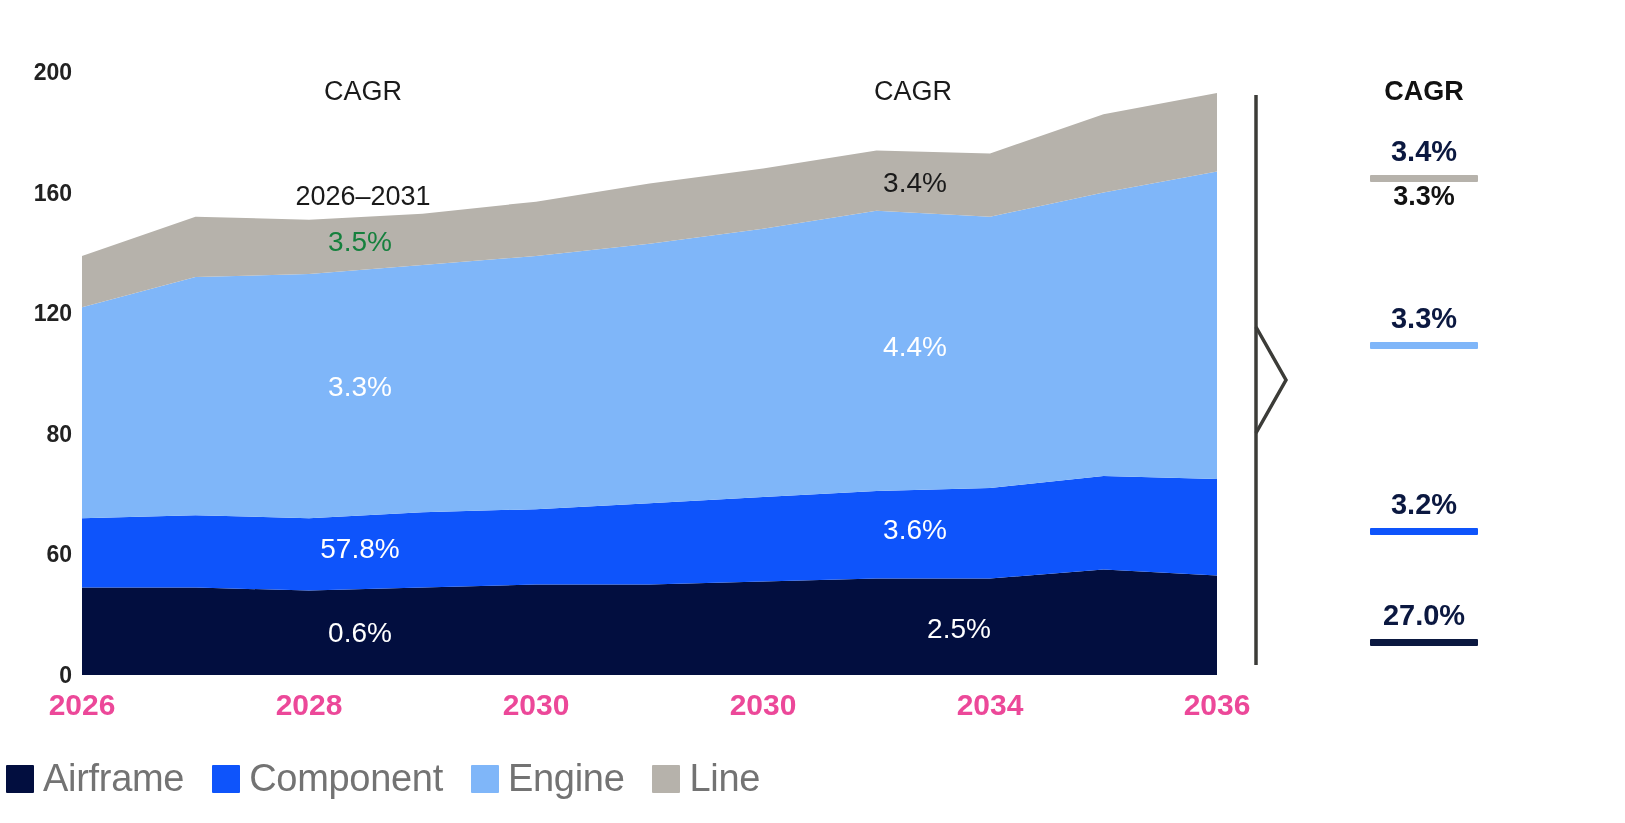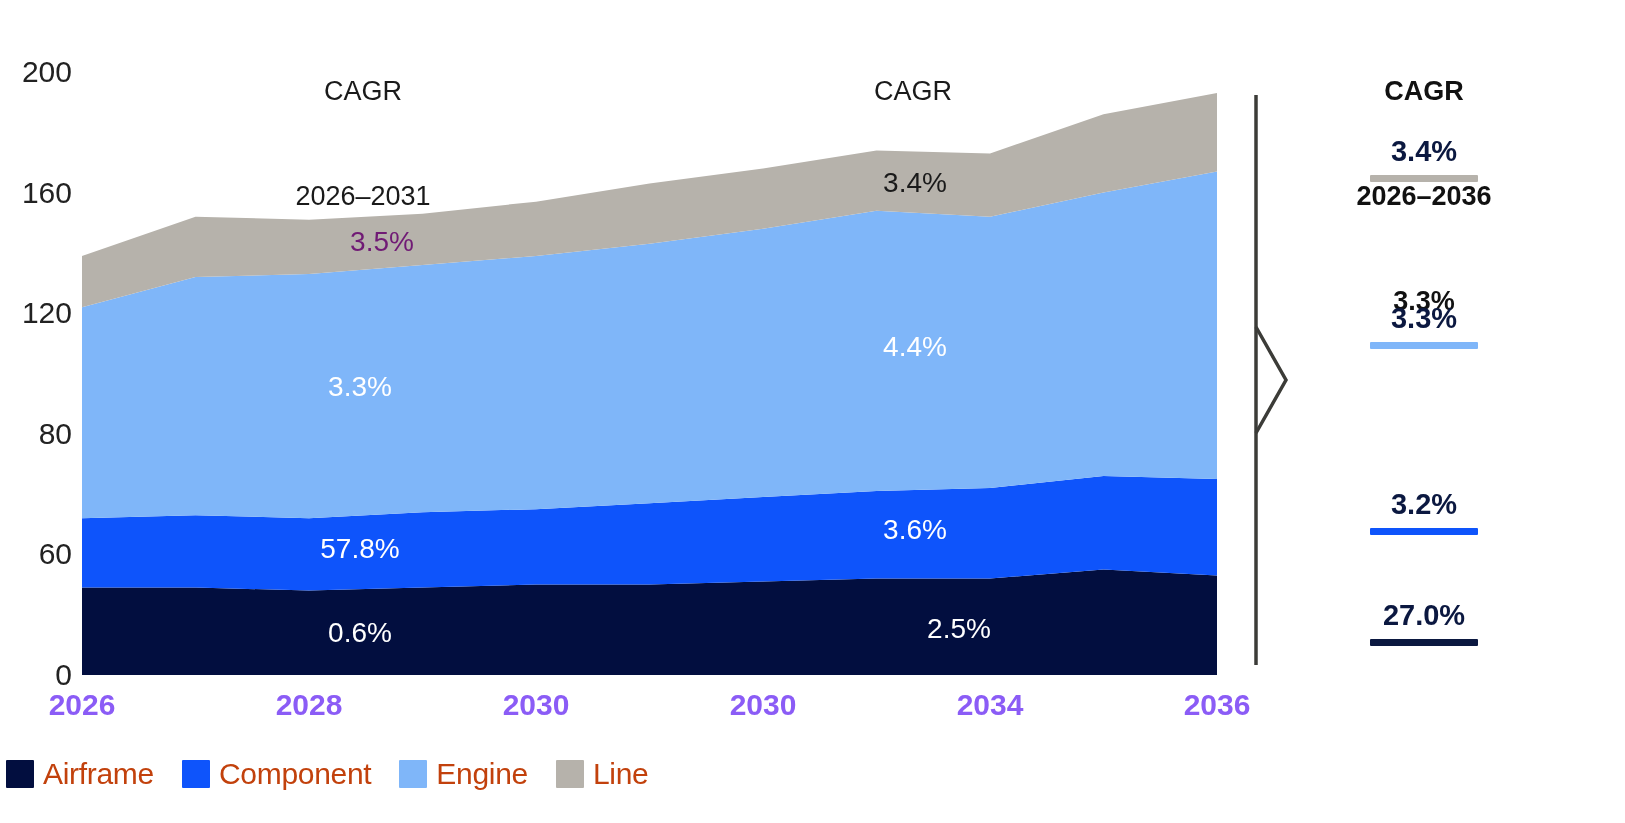--- a/index.html
+++ b/index.html
@@ -2,33 +2,33 @@
 <html><head>
 <meta charset="utf-8">
 <style>
   html,body{margin:0;padding:0;background:#ffffff;}
   body{width:1625px;height:823px;font-family:"Liberation Sans",sans-serif;overflow:hidden;}
   #root{position:relative;width:1394px;height:823px;background:#fff;}
 
   .hdr{position:absolute;text-align:center;color:#1a1a1a;font-size:27px;line-height:35px;white-space:pre;}
   .hdr-bold{font-weight:bold;color:#111;}
 
-  .ylab{position:absolute;right:0;text-align:right;font-size:30px;font-weight:normal;color:#222;
+  .ylab{position:absolute;right:0;text-align:right;font-size:23px;font-weight:bold;color:#222;
         transform:translateY(-50%);}
   .ylab-wrap{position:absolute;left:0;top:0;width:72px;height:823px;}
 
-  .xlab{position:absolute;text-align:left;font-size:30px;font-weight:bold;color:#8b5cf6;
+  .xlab{position:absolute;text-align:left;font-size:30px;font-weight:bold;color:#ec4899;
         transform:translateX(-50%);top:688px;white-space:nowrap;}
 
   .inlabel{position:absolute;font-size:28px;transform:translate(-50%,-50%);white-space:nowrap;}
 
   .legend{position:absolute;left:6px;top:757px;display:flex;align-items:center;gap:0px;}
   .lg-item{display:flex;align-items:center;margin-right:28px;}
   .lg-sw{width:28px;height:28px;display:inline-block;margin-right:9px;border-radius:1px;}
-  .lg-tx{font-size:30px;color:#c2410c;letter-spacing:-0.3px;}
+  .lg-tx{font-size:38px;color:#737373;letter-spacing:-0.3px;}
 
   .rp-val{position:absolute;font-size:29px;font-weight:bold;color:#0b1840;text-align:center;
           transform:translateX(-50%);white-space:nowrap;}
   .rp-rule{position:absolute;height:7px;transform:translateX(-50%);border-radius:1px;}
 
   svg{display:block;}
   .bracket{position:absolute;left:1252px;top:95px;}
 </style>
 </head>
 <body>
@@ -40,21 +40,20 @@
     <div>2026–2031</div>
     <div>2.8%</div>
   </div>
   <div class="hdr" id="hdr1" style="left: 713px; top: 4px; width: 400px;">
     <div>CAGR</div>
     <div>2031–2036</div>
     <div>3.8%</div>
   </div>
   <div class="hdr hdr-bold" id="hdr2" style="left: 1224px; top: 4px; width: 400px;">
     <div>CAGR</div>
-    <div>2026–2036</div>
     <div>3.3%</div>
   </div>
 
   <div class="ylab-wrap" id="yaxis">
       <div class="ylab" style="top: 675px;">0</div>
       <div class="ylab" style="top: 554.4px;">60</div>
       <div class="ylab" style="top: 433.8px;">80</div>
       <div class="ylab" style="top: 313.2px;">120</div>
       <div class="ylab" style="top: 192.6px;">160</div>
       <div class="ylab" style="top: 72px;">200</div>
@@ -70,21 +69,21 @@
     </div>
 
   <svg id="plot" style="position:absolute;left:0;top:0;" width="1625" height="823">
       <path d="M 82 587.565 L 195.5 587.565 L 309 590.58 L 422.5 587.565 L 536 584.55 L 649.5 584.55 L 763 581.535 L 876.5 578.52 L 990 578.52 L 1103.5 569.475 L 1217 575.505 L 1217 675 L 1103.5 675 L 990 675 L 876.5 675 L 763 675 L 649.5 675 L 536 675 L 422.5 675 L 309 675 L 195.5 675 L 82 675 Z" fill="#020e3f"></path>
       <path d="M 82 518.22 L 195.5 515.2049999999999 L 309 518.22 L 422.5 512.19 L 536 509.17499999999995 L 649.5 503.145 L 763 497.115 L 876.5 491.08500000000004 L 990 488.07 L 1103.5 476.01 L 1217 479.025 L 1217 575.505 L 1103.5 569.475 L 990 578.52 L 876.5 578.52 L 763 581.535 L 649.5 584.55 L 536 584.55 L 422.5 587.565 L 309 590.58 L 195.5 587.565 L 82 587.565 Z" fill="#0e54fb"></path>
       <path d="M 82 307.17 L 195.5 277.02 L 309 274.005 L 422.5 264.96 L 536 255.91500000000002 L 649.5 243.85500000000002 L 763 228.78000000000003 L 876.5 210.69 L 990 216.71999999999997 L 1103.5 192.59999999999997 L 1217 171.495 L 1217 479.025 L 1103.5 476.01 L 990 488.07 L 876.5 491.08500000000004 L 763 497.115 L 649.5 503.145 L 536 509.17499999999995 L 422.5 512.19 L 309 518.22 L 195.5 515.2049999999999 L 82 518.22 Z" fill="#7fb6f9"></path>
       <path d="M 82 255.91500000000002 L 195.5 216.71999999999997 L 309 219.735 L 422.5 213.70499999999998 L 536 201.64499999999998 L 649.5 183.555 L 763 168.48000000000002 L 876.5 150.39 L 990 153.40499999999997 L 1103.5 114.20999999999992 L 1217 93.10500000000002 L 1217 171.495 L 1103.5 192.59999999999997 L 990 216.71999999999997 L 876.5 210.69 L 763 228.78000000000003 L 649.5 243.85500000000002 L 536 255.91500000000002 L 422.5 264.96 L 309 274.005 L 195.5 277.02 L 82 307.17 Z" fill="#b6b2ab"></path>
     </svg>
 
   <div id="inlines">
-      <div class="inlabel" style="left: 360px; top: 242px; color: #701a75; margin-left: 22px;">3.5%</div>
+      <div class="inlabel" style="left: 360px; top: 242px; color: #15803d;">3.5%</div>
       <div class="inlabel" style="left: 360px; top: 387px; color: rgb(255, 255, 255);">3.3%</div>
       <div class="inlabel" style="left: 360px; top: 549px; color: rgb(255, 255, 255);">57.8%</div>
       <div class="inlabel" style="left: 360px; top: 633px; color: rgb(255, 255, 255);">0.6%</div>
       <div class="inlabel" style="left: 915px; top: 183px; color: rgb(26, 26, 26);">3.4%</div>
       <div class="inlabel" style="left: 915px; top: 347px; color: rgb(255, 255, 255);">4.4%</div>
       <div class="inlabel" style="left: 915px; top: 530px; color: rgb(255, 255, 255);">3.6%</div>
       <div class="inlabel" style="left: 915px; top: 629px; color: rgb(255, 255, 255); margin-left: 44px;">2.5%</div>
     </div>
 
   <svg class="bracket" width="60" height="570" viewBox="0 0 60 570">

